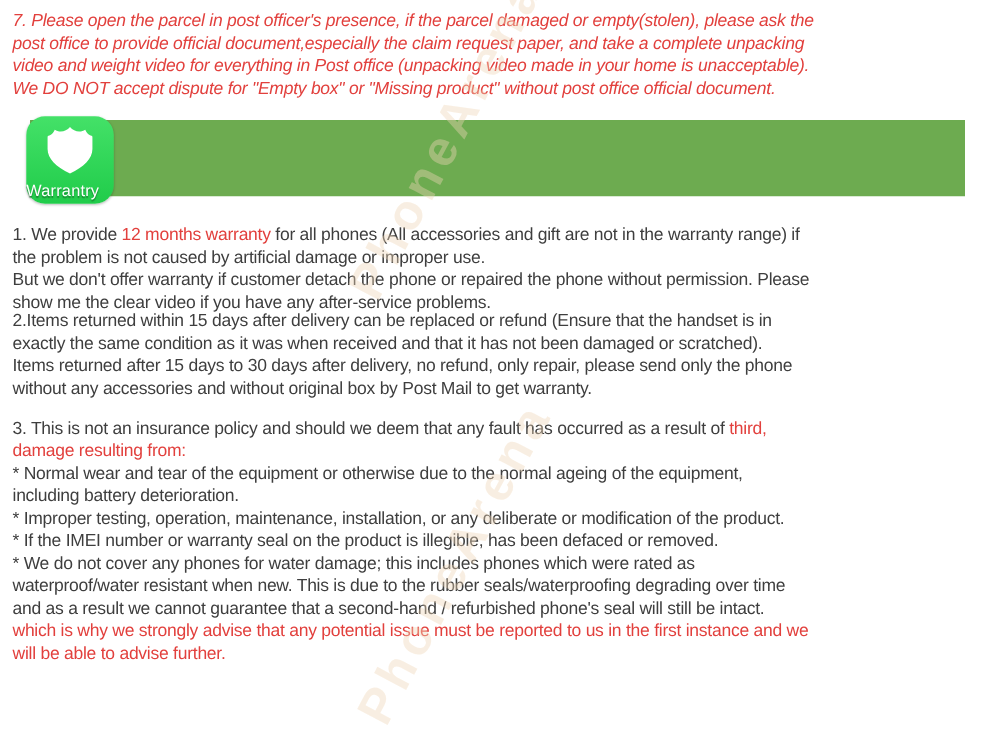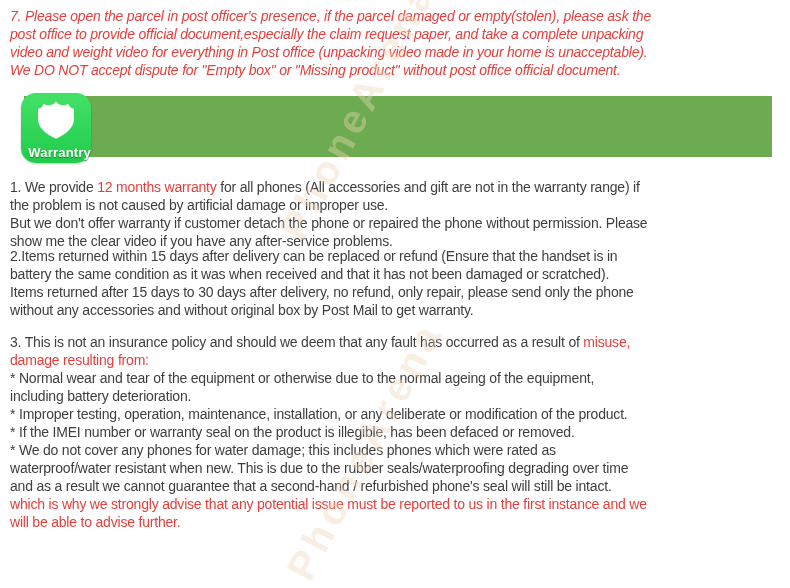--- a/index.html
+++ b/index.html
@@ -42,23 +42,23 @@
     box-shadow:0 1px 2px rgba(0,0,0,0.25);
   }
   .app-icon svg{
     position:absolute;
     left:12px;top:5px;
     width:46px;height:46px;
   }
   .icon-label{
     position:absolute;
     left:0;right:0;bottom:3px;
-    text-align:right;
+    text-align:left;
     font-size:13px;
-    font-weight:bold;
+    font-weight:normal;
     color:#ffffff;
     letter-spacing:0.2px;
     text-shadow:0 1px 1px rgba(20,90,35,0.65);
   }
 
   
   .wm{
     position:absolute;
     font-size:40px;
     font-weight:600;
@@ -107,27 +107,27 @@
 
 <div class="para" id="sec1">
     <div class="line"><span>1. We provide </span><span class="red">12 months warranty</span><span> for all phones (All accessories and gift are not in the warranty range) if</span></div>
     <div class="line"><span>the problem is not caused by artificial damage or improper use.</span></div>
     <div class="line"><span>But we don't offer warranty if customer detach the phone or repaired the phone without permission. Please</span></div>
     <div class="line"><span>show me the clear video if you have any after-service problems.</span></div>
   </div>
 
 <div class="para" id="sec2">
     <div class="line"><span>2.Items returned within 15 days after delivery can be replaced or refund (Ensure that the handset is in</span></div>
-    <div class="line"><span>battery the same condition as it was when received and that it has not been damaged or scratched).</span></div>
+    <div class="line"><span>exactly the same condition as it was when received and that it has not been damaged or scratched).</span></div>
     <div class="line"><span>Items returned after 15 days to 30 days after delivery, no refund, only repair, please send only the phone</span></div>
     <div class="line"><span>without any accessories and without original box by Post Mail to get warranty.</span></div>
   </div>
 
 <div class="para" id="sec3">
-    <div class="line"><span>3. This is not an insurance policy and should we deem that any fault has occurred as a result of </span><span class="red">misuse,</span></div>
+    <div class="line"><span>3. This is not an insurance policy and should we deem that any fault has occurred as a result of </span><span class="red">third,</span></div>
     <div class="line"><span class="red">damage resulting from:</span></div>
     <div class="line"><span>* Normal wear and tear of the equipment or otherwise due to the normal ageing of the equipment,</span></div>
     <div class="line"><span>including battery deterioration.</span></div>
     <div class="line"><span>* Improper testing, operation, maintenance, installation, or any deliberate or modification of the product.</span></div>
     <div class="line"><span>* If the IMEI number or warranty seal on the product is illegible, has been defaced or removed.</span></div>
     <div class="line"><span>* We do not cover any phones for water damage; this includes phones which were rated as</span></div>
     <div class="line"><span>waterproof/water resistant when new. This is due to the rubber seals/waterproofing degrading over time</span></div>
     <div class="line"><span>and as a result we cannot guarantee that a second-hand / refurbished phone's seal will still be intact.</span></div>
     <div class="line"><span class="red">which is why we strongly advise that any potential issue must be reported to us in the first instance and we</span></div>
     <div class="line"><span class="red">will be able to advise further.</span></div>

